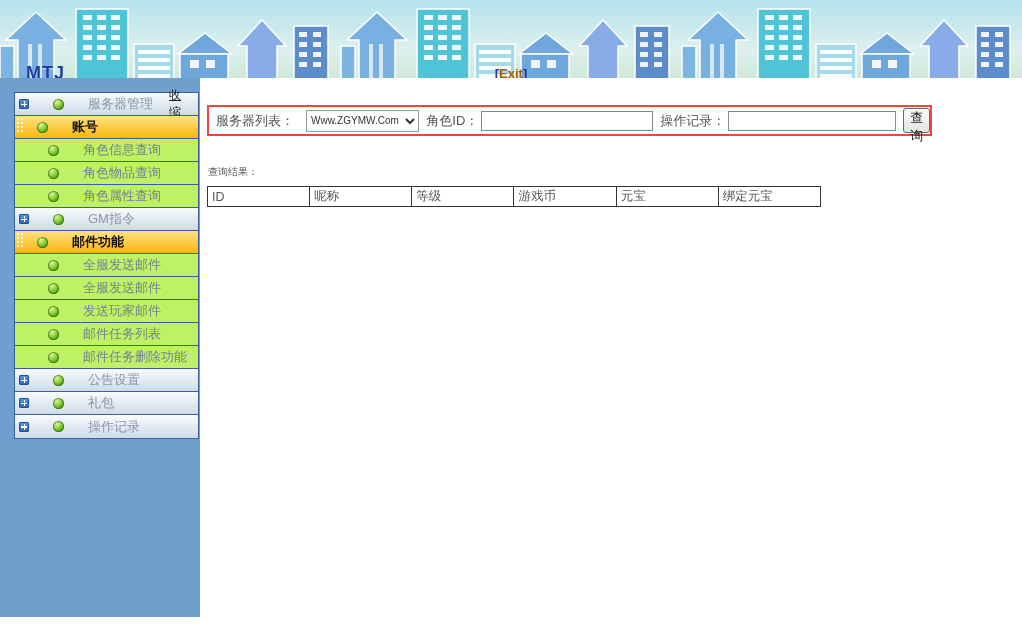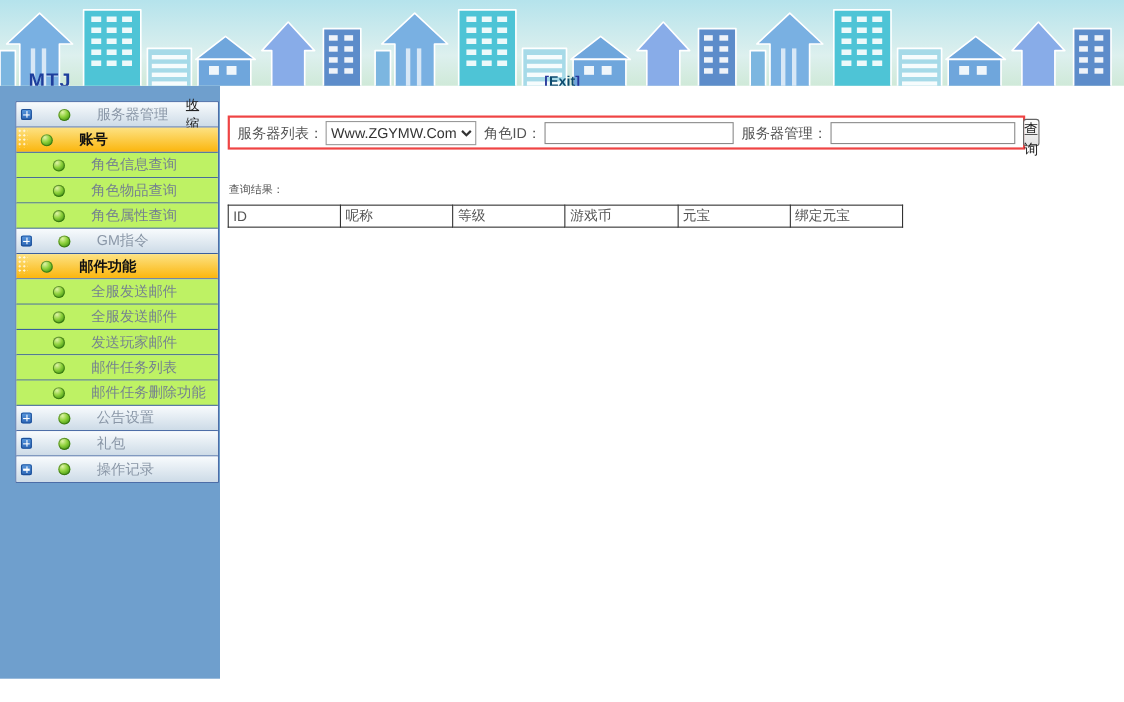--- a/index.html
+++ b/index.html
@@ -7,21 +7,21 @@
               font-family:"Liberation Sans","DejaVu Sans",sans-serif; }
 
   
   .banner { position:relative; width:1022px; height:78px; overflow:hidden; }
   .banner svg { display:block; }
   .logo { position:absolute; left:26px; top:63px; font-size:18px; font-weight:bold;
           color:#1d3e9c; letter-spacing:1px; text-shadow:0 1px 0 rgba(255,255,255,.6); }
   .exit { position:absolute; left:50%; transform:translateX(-50%); top:66px;
           font-size:13px; font-weight:bold; text-decoration:none; white-space:nowrap; }
   .exit .bracket { color:#27379b; }
-  .exit .exit-word { color:#0c4a6e;text-align:center; }
+  .exit .exit-word { color:#a16207;text-align:center; }
 
   
   .body-row { display:flex; width:1022px; height:539px; }
 
   
   .sidebar { width:200px; background:#6f9fcd; height:539px; flex:none; }
   .menu { margin:14px 0 0 14px; width:185px; border:1px solid #3a5f9e; background:#fff; }
   .mrow { height:23px; display:flex; align-items:center; position:relative;
           font-size:13px; border-bottom:1px solid #3a5f9e; cursor:pointer;gap:16px; }
   .mrow:last-child { border-bottom:none; }
@@ -46,31 +46,31 @@
   .mrow.sub .orb { margin-left:33px; }
   .mlabel { margin-left:8px; white-space:nowrap; }
   .collapse-link { margin-left:auto; margin-right:12px; font-size:12px; color:#222;
                    text-decoration:underline; font-weight:normal; }
 
   
   .main { flex:1; background:#fff; padding-left:7px; }
   .form-box { margin-top:27px; width:725px; height:31px; border:2px solid #ef4444;
               display:flex; align-items:center; font-size:13px; color:#555; }
   .form-box .lbl { margin-left:7px; white-space:nowrap; }
-  .server-select { width:196px; height:22px; margin-left:2px; border:1px solid #999;
-                   font-size:13px; color:#333; background:#fff;
+  .server-select { width:196px; height:22px; margin-left:12px; border:1px solid #999;
+                   font-size:10px; color:#333; background:#fff;
                    font-family:"Liberation Sans","DejaVu Sans",sans-serif; }
   .txt { width:172px; height:20px; margin-left:3px; border:1px solid #8a8a8a;
          font-size:13px; padding:0 3px; color:#333;
          font-family:"Liberation Sans","DejaVu Sans",sans-serif; }
   .txt.nick { width:168px; }
   .query-btn { margin-left:7px; width:45px; height:25px; font-size:13px; color:#222;
                background:linear-gradient(180deg,#fdfdfd,#e2e2e2); border:1px solid #666;
                border-radius:3px; cursor:pointer;
-               font-family:"Liberation Sans","DejaVu Sans",sans-serif;text-align:right; }
+               font-family:"Liberation Sans","DejaVu Sans",sans-serif; }
   .result-title { margin-top:29px; margin-left:1px; font-size:10px; color:#555; }
   .result-table { margin-top:7px; width:614px; border-collapse:collapse; table-layout:fixed; }
   .result-table th { border:1px solid #333; font-weight:normal; font-size:12.5px;
                      color:#555; text-align:left; padding:1px 4px; height:16px;
                      white-space:nowrap; overflow:hidden; }
 </style>
 </head>
 <body>
 
 <div class="banner">
@@ -231,21 +231,21 @@
 
   <main class="main">
 
     <div class="form-box">
       <span class="lbl">服务器列表：</span>
       <select class="server-select">
         <option>Www.ZGYMW.Com</option>
       </select>
       <span class="lbl">角色ID：</span>
       <input class="txt" type="text" value="" style="">
-      <span class="lbl">服务器管理：</span>
+      <span class="lbl">操作记录：</span>
       <input class="txt nick" type="text" value="" style="">
       <button class="query-btn">查询</button>
     </div>
 
     <div class="result-title">查询结果：</div>
 
     <table class="result-table">
       <thead>
         <tr>
           <th>ID</th>

